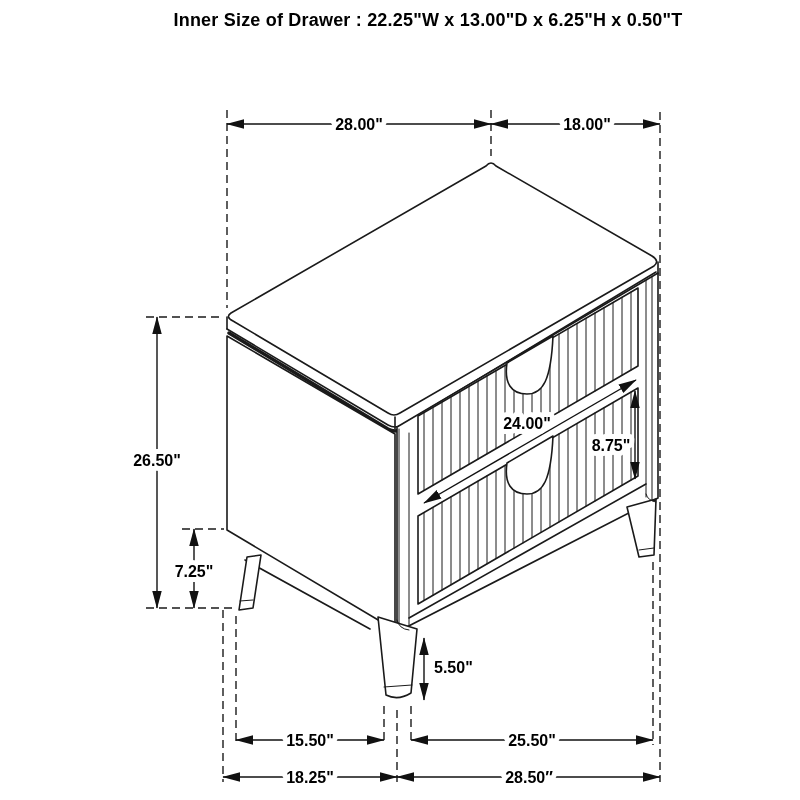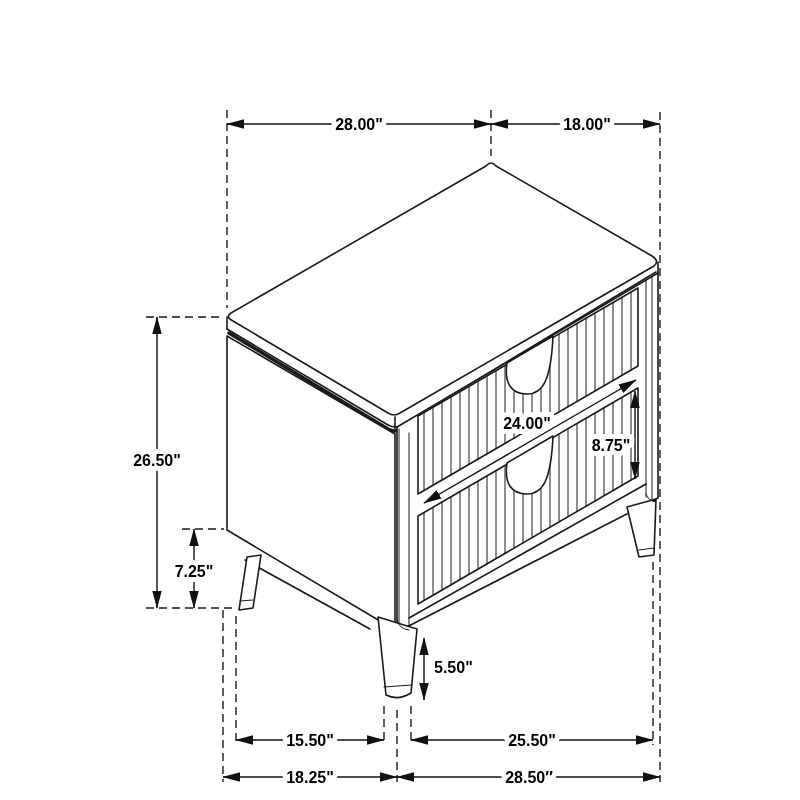--- a/index.html
+++ b/index.html
@@ -16,20 +16,21 @@
   .dimtext.left{text-anchor:start;}
   .ln{stroke:#1a1a1a;stroke-width:1.6;fill:none;stroke-linejoin:round;stroke-linecap:round;}
   .fw{fill:#fff;}
   .thick{stroke-width:3.4;}
   .thin{stroke-width:1;}
 </style>
 </head>
 <body>
 
 <div id="stage">
+  <div id="title">Inner Size of Drawer : 22.25"W x 13.00"D x 6.25"H x 0.50"T</div>
 
   <svg width="800" height="800" viewBox="0 0 800 800">
     <defs>
       <marker id="arr" viewBox="0 0 12 8" refX="11.5" refY="4" markerWidth="13" markerHeight="9" orient="auto-start-reverse">
         <path d="M12,4 L0,0.8 L0,7.2 Z" fill="#111"></path>
       </marker>
     </defs>
 
     <g>
       <path class="dash" d="M227,110 V308"></path>

